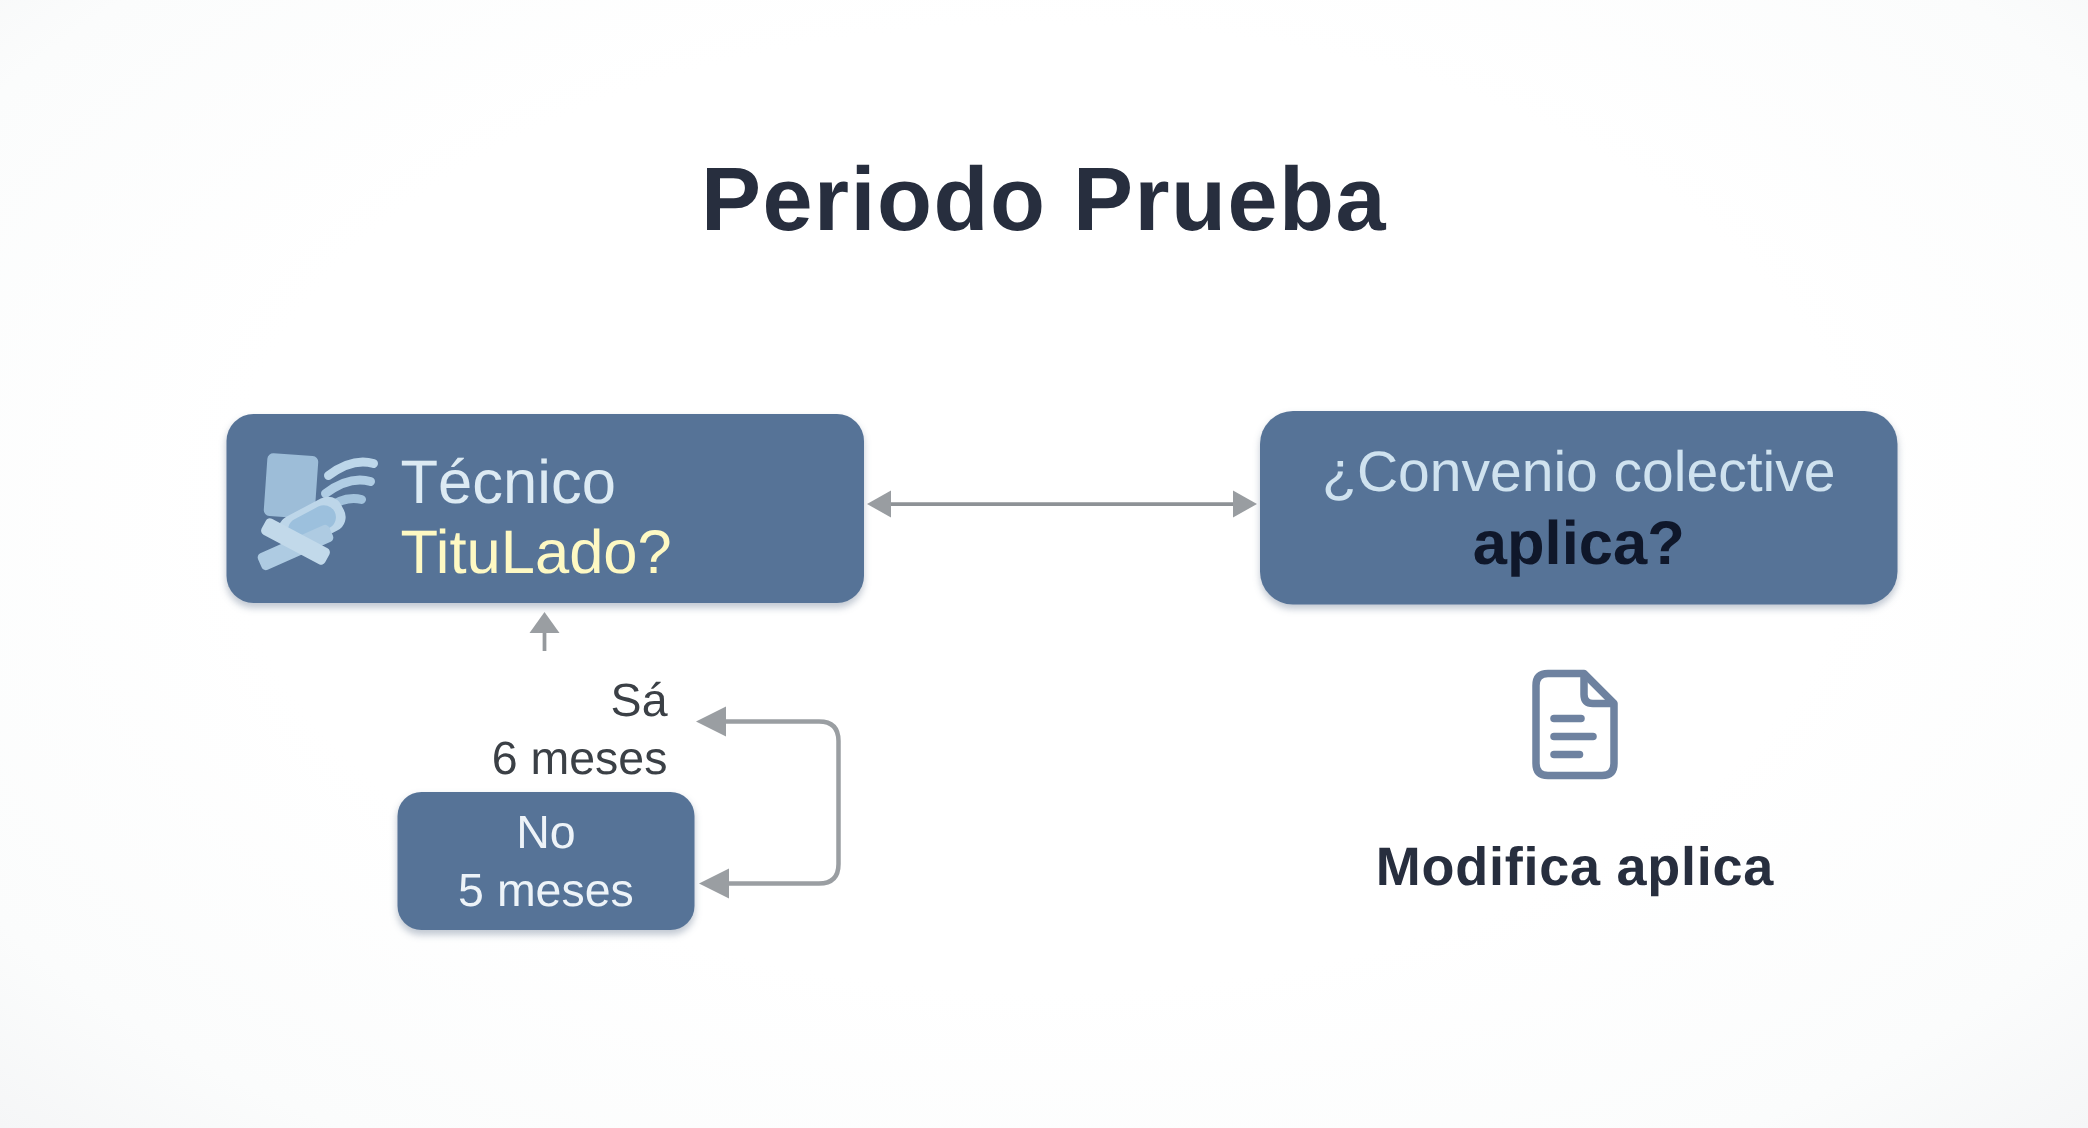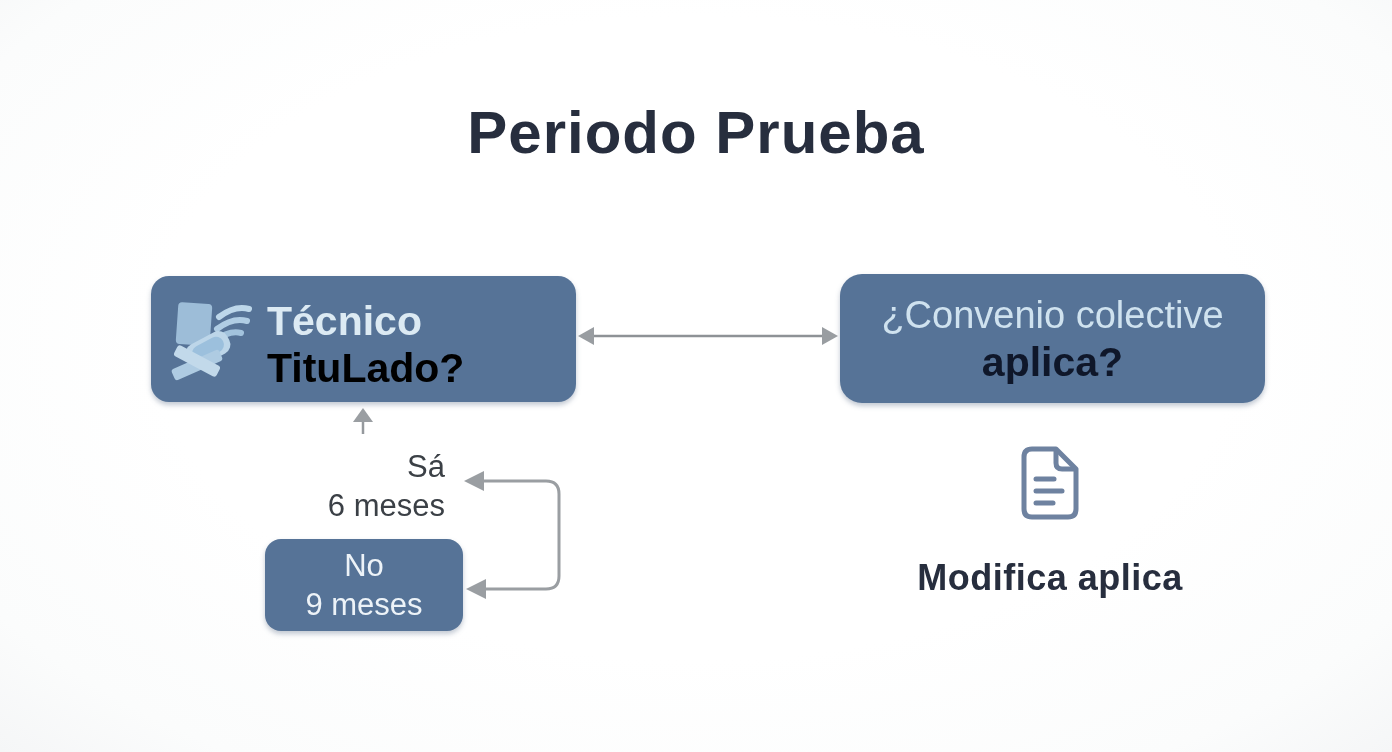--- a/index.html
+++ b/index.html
@@ -41,25 +41,25 @@
     padding-left: 18px;
   }
   .node-tecnico .icon-wrap {
     width: 96px; height: 100px;
     flex: 0 0 auto;
     margin-right: 2px;
   }
   .node-tecnico .txt {
     line-height: 47px;
     font-size: 41px;
-    font-weight: 700;
+    font-weight: 400;
     margin-top: 12px;
   }
   .node-tecnico .txt .l1 { color: #dcea f3; color: #dceaf3; display: block; }
-  .node-tecnico .txt .l2 { color: #000000; display: block; }
+  .node-tecnico .txt .l2 { color: #fef9c3; display: block; }
   .node-convenio {
     left: 840px; top: 274px;
     width: 425px; height: 129px;
     border-radius: 22px;
     flex-direction: column;
   }
   .node-convenio .l1 {
     display: block;
     font-size: 38px;
     font-weight: 400;
@@ -69,21 +69,21 @@
   }
   .node-convenio .l2 {
     display: block;
     font-size: 41px;
     font-weight: 700;
     color: #0f172a;
     line-height: 48px;
     text-align: left;
   }
   .node-no {
-    left: 265px; top: 539px;
+    left: 265px; top: 528px;
     width: 198px; height: 92px;
     border-radius: 16px;
     flex-direction: column;
   }
   .node-no span {
     display: block;
     font-size: 31px;
     font-weight: 500;
     color: #edf3f8;
     line-height: 39px;
@@ -166,21 +166,21 @@
   </div>
 
   <svg class="connector" style="left:460px; top:466px;" width="112" height="136" viewBox="0 0 112 136">
     <path d="M22 15 H86 Q99 15 99 28 V110 Q99 123 86 123 H24" stroke="#9a9ea2" stroke-width="3" fill="none"></path>
     <polygon points="24,5 24,25 4,15" fill="#9a9ea2"></polygon>
     <polygon points="26,113 26,133 6,123" fill="#9a9ea2"></polygon>
   </svg>
 
   <div class="node node-no">
     <span>No</span>
-    <span>9 meses</span>
+    <span>5 meses</span>
   </div>
 
   <svg class="connector" style="left:1016px; top:444px;" width="68" height="78" viewBox="0 0 68 78">
     <path d="M16 5 H40 L60 25 V65 Q60 73 52 73 H16 Q8 73 8 65 V13 Q8 5 16 5 Z" stroke="#6e82a0" stroke-width="5" fill="none" stroke-linejoin="round"></path>
     <path d="M40 6 V19 Q40 25 46 25 H59" stroke="#6e82a0" stroke-width="5" fill="none" stroke-linejoin="round"></path>
     <line x1="20" y1="35" x2="38" y2="35" stroke="#6e82a0" stroke-width="5" stroke-linecap="round"></line>
     <line x1="20" y1="47" x2="46" y2="47" stroke="#6e82a0" stroke-width="5" stroke-linecap="round"></line>
     <line x1="20" y1="59" x2="37" y2="59" stroke="#6e82a0" stroke-width="5" stroke-linecap="round"></line>
   </svg>
 

